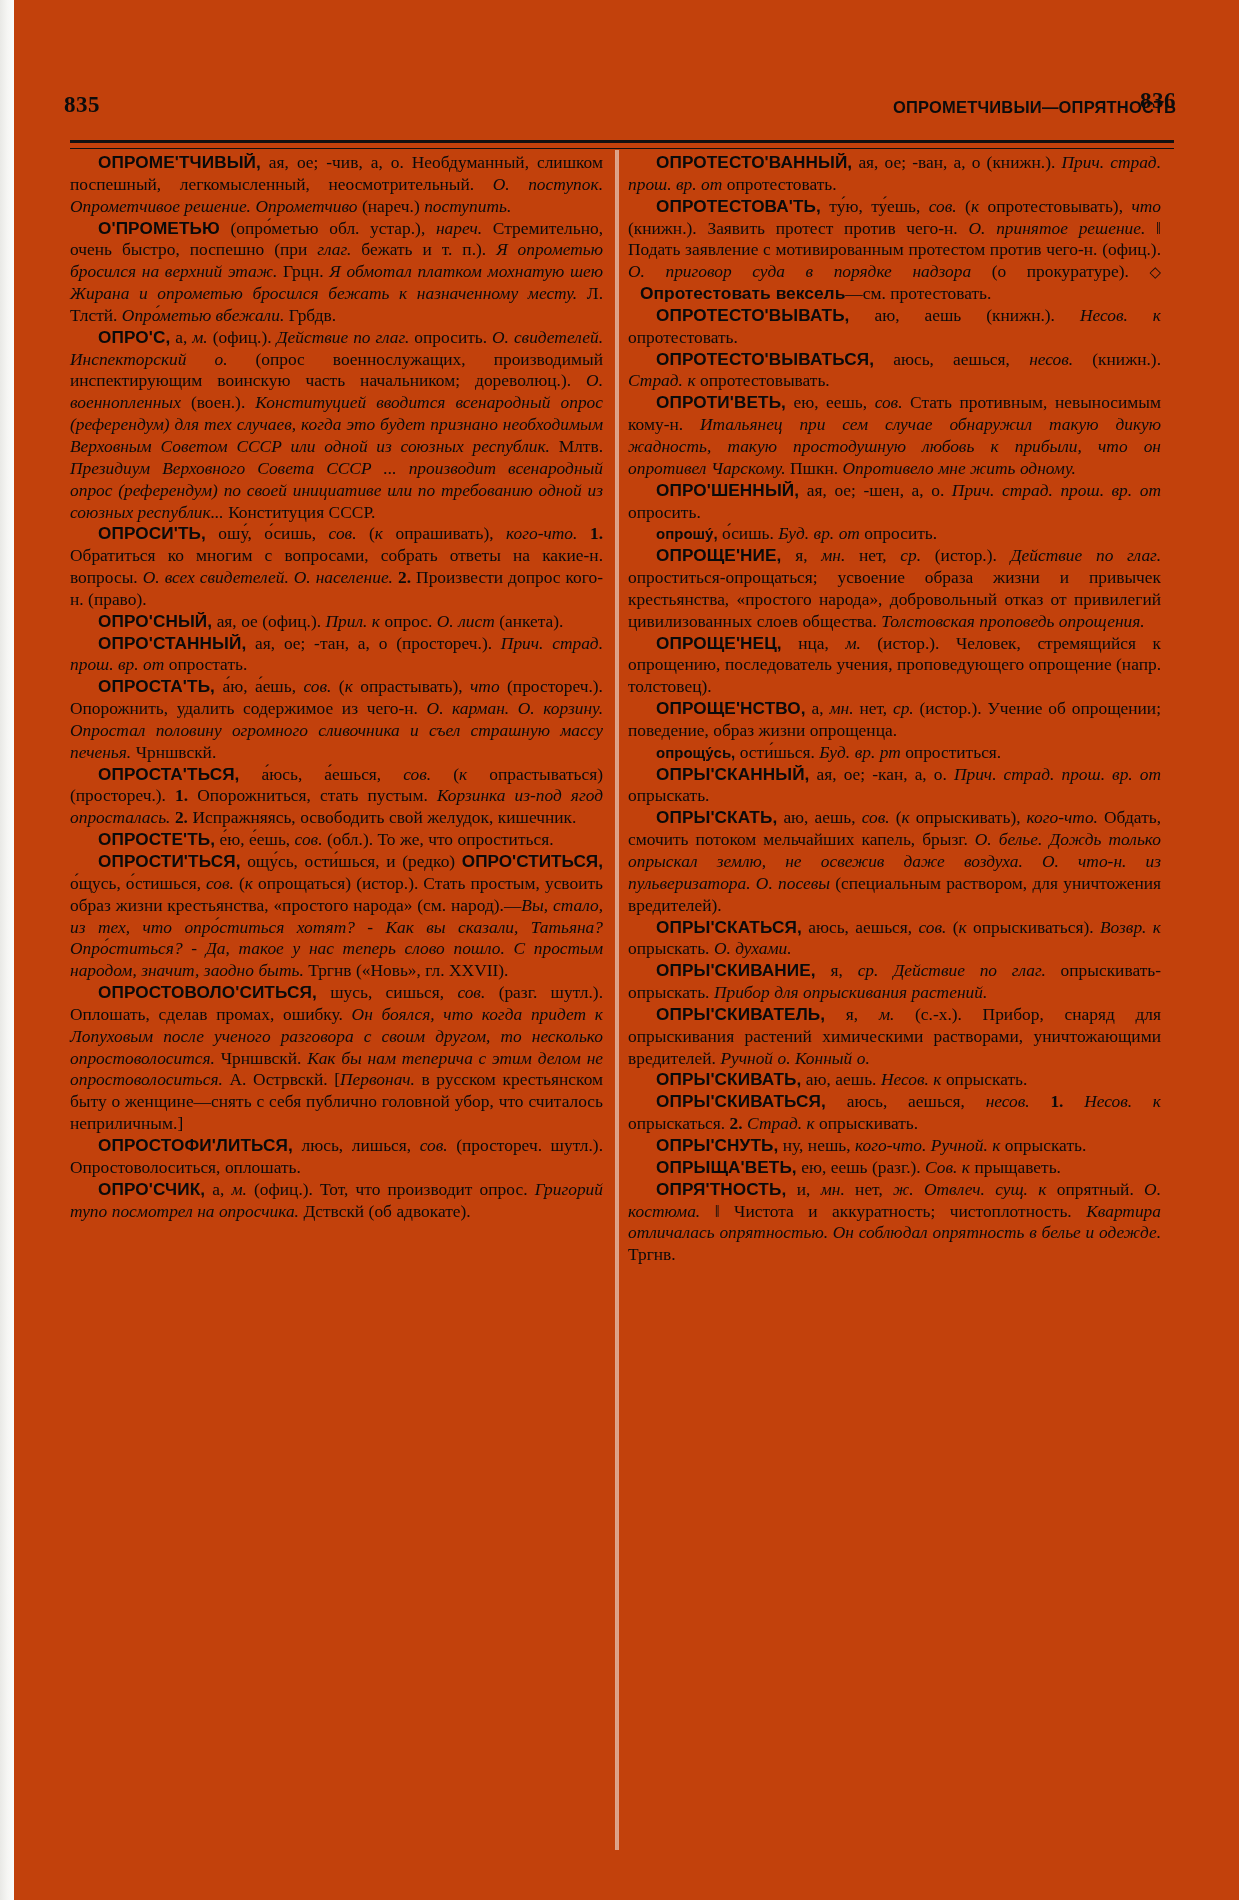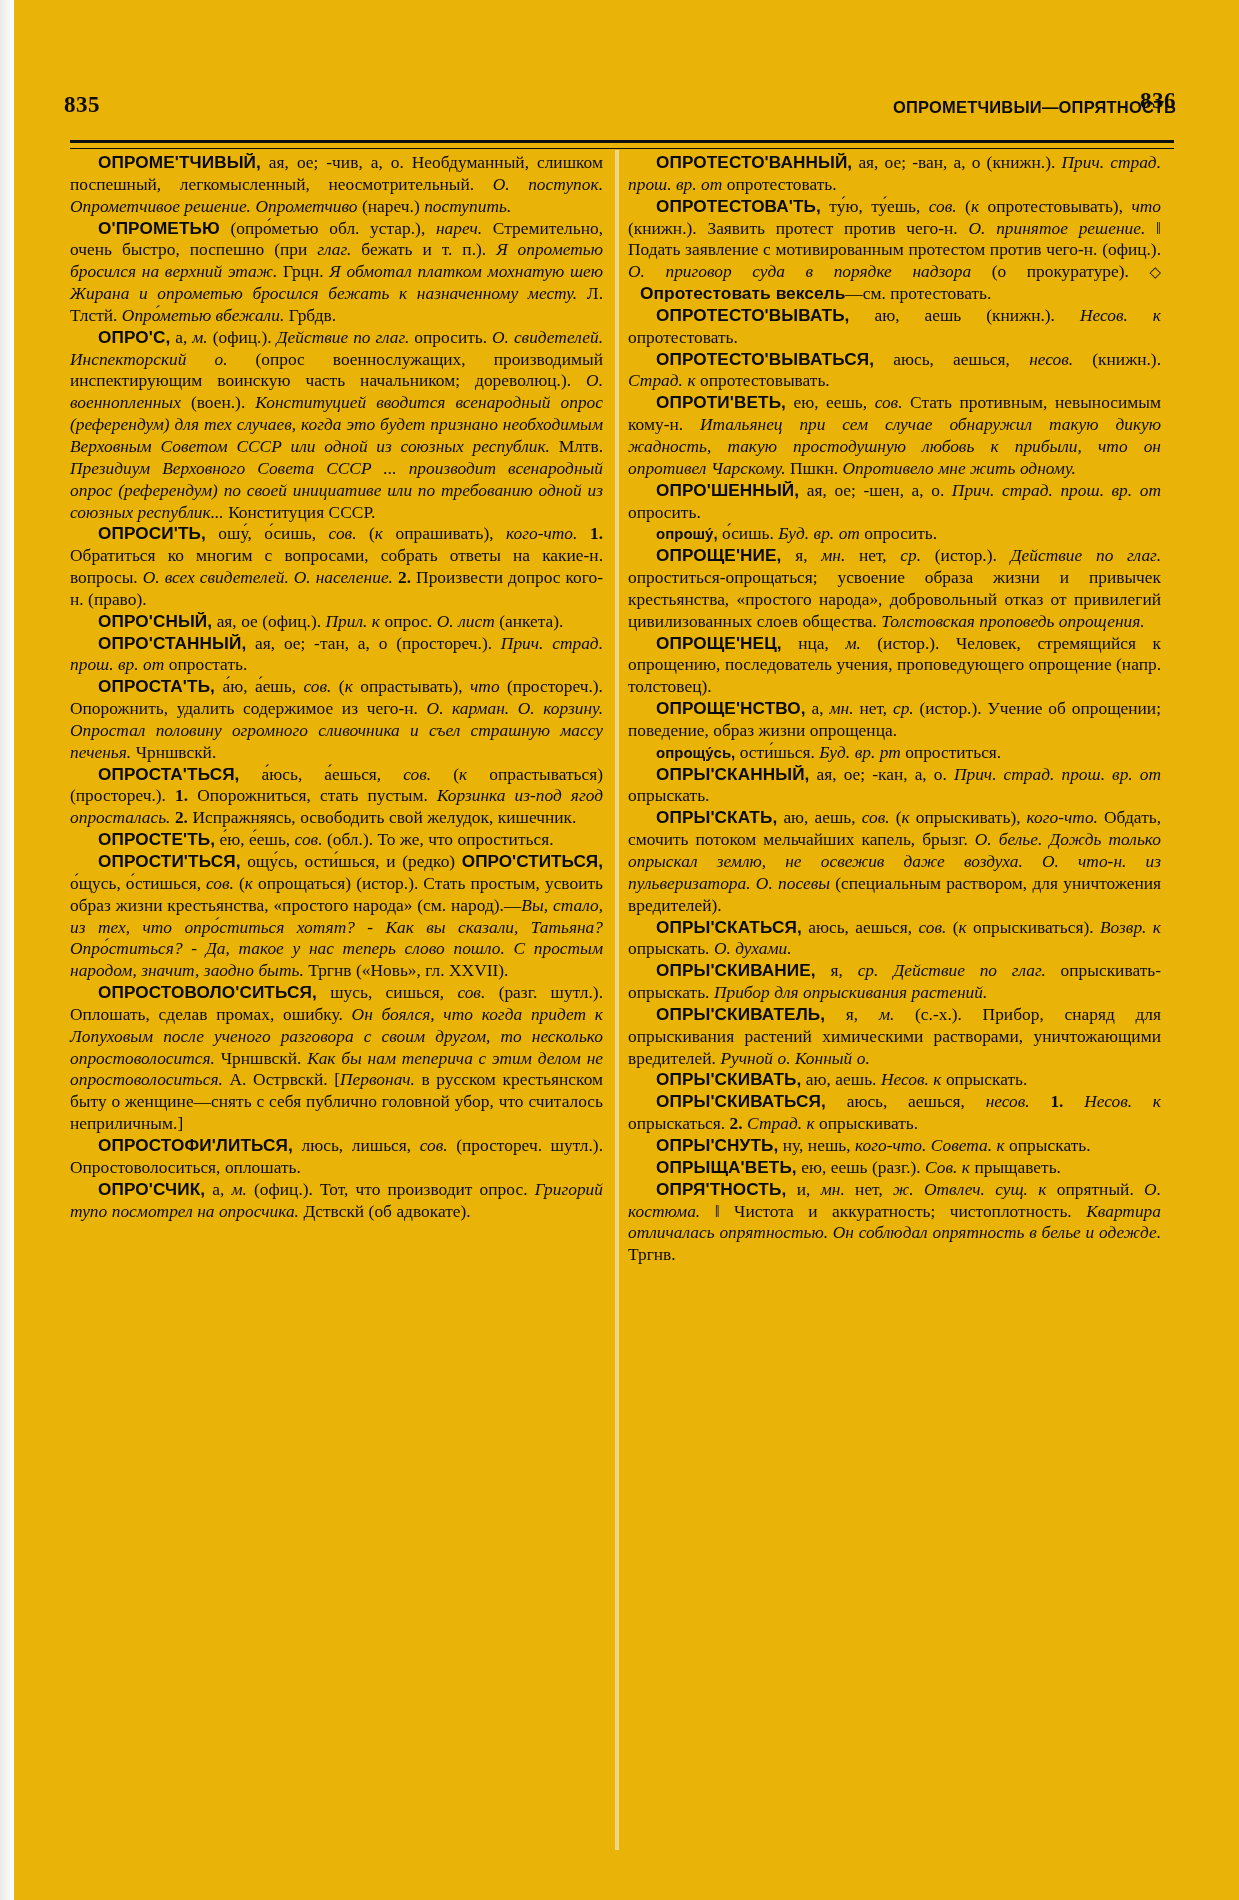--- a/index.html
+++ b/index.html
@@ -12,21 +12,21 @@
     width: 1239px;
     height: 1900px;
     font-family: "Liberation Serif", "DejaVu Serif", serif;
     color: #0a0a0a;
     -webkit-font-smoothing: none;
   }
   .page {
     position: relative;
     width: 1239px;
     height: 1900px;
-    background: #eab308;
+    background: #c2410c;
     overflow: hidden;
   }
   
   .scan-edge {
     position: absolute;
     left: 0; top: 0;
     width: 14px; height: 1900px;
     background: linear-gradient(90deg, #e9e9e6 0%, #f6f6f4 55%, #fbfbfa 100%);
   }
   .scan-gutter {
@@ -163,19 +163,19 @@
         <p class="entry"><span class="hw">ОПРОЩЕ'НЕЦ,</span> нца, <span class="it">м.</span> (истор.). Человек, стремящийся к опрощению, последователь учения, проповедующего опрощение (напр. толстовец).</p>
         <p class="entry"><span class="hw">ОПРОЩЕ'НСТВО,</span> а, <span class="it">мн.</span> нет, <span class="it">ср.</span> (истор.). Учение об опрощении; поведение, образ жизни опрощенца.</p>
         <p class="entry"><span class="lc">опрощу́сь,</span> ости́шься. <span class="it">Буд. вр. рт</span> опроститься.</p>
         <p class="entry"><span class="hw">ОПРЫ'СКАННЫЙ,</span> ая, ое; -кан, а, о. <span class="it">Прич. страд. прош. вр. от</span> опрыскать.</p>
         <p class="entry"><span class="hw">ОПРЫ'СКАТЬ,</span> аю, аешь, <span class="it">сов.</span> (<span class="it">к</span> опрыскивать), <span class="it">кого-что.</span> Обдать, смочить потоком мельчайших капель, брызг. <span class="it">О. белье. Дождь только опрыскал землю, не освежив даже воздуха. О. что-н. из пульверизатора. О. посевы</span> (специальным раствором, для уничтожения вредителей).</p>
         <p class="entry"><span class="hw">ОПРЫ'СКАТЬСЯ,</span> аюсь, аешься, <span class="it">сов.</span> (<span class="it">к</span> опрыскиваться). <span class="it">Возвр. к</span> опрыскать. <span class="it">О. духами.</span></p>
         <p class="entry"><span class="hw">ОПРЫ'СКИВАНИЕ,</span> я, <span class="it">ср. Действие по глаг.</span> опрыскивать-опрыскать. <span class="it">Прибор для опрыскивания растений.</span></p>
         <p class="entry"><span class="hw">ОПРЫ'СКИВАТЕЛЬ,</span> я, <span class="it">м.</span> (с.-х.). Прибор, снаряд для опрыскивания растений химическими растворами, уничтожающими вредителей. <span class="it">Ручной о. Конный о.</span></p>
         <p class="entry"><span class="hw">ОПРЫ'СКИВАТЬ,</span> аю, аешь. <span class="it">Несов. к</span> опрыскать.</p>
         <p class="entry"><span class="hw">ОПРЫ'СКИВАТЬСЯ,</span> аюсь, аешься, <span class="it">несов.</span> <span class="bn">1.</span> <span class="it">Несов. к</span> опрыскаться. <span class="bn">2.</span> <span class="it">Страд. к</span> опрыскивать.</p>
-        <p class="entry"><span class="hw">ОПРЫ'СНУТЬ,</span> ну, нешь, <span class="it">кого-что. Совета. к</span> опрыскать.</p>
+        <p class="entry"><span class="hw">ОПРЫ'СНУТЬ,</span> ну, нешь, <span class="it">кого-что. Ручной. к</span> опрыскать.</p>
         <p class="entry"><span class="hw">ОПРЫЩА'ВЕТЬ,</span> ею, еешь (разг.). <span class="it">Сов. к</span> прыщаветь.</p>
         <p class="entry"><span class="hw">ОПРЯ'ТНОСТЬ,</span> и, <span class="it">мн.</span> нет, <span class="it">ж. Отвлеч. сущ. к</span> опрятный. <span class="it">О. костюма.</span> <span class="par">‖</span> Чистота и аккуратность; чистоплотность. <span class="it">Квартира отличалась опрятностью. Он соблюдал опрятность в белье и одежде.</span> Тргнв.</p>
       </div>
   </div>
 
 </div>
 
 </body></html>

